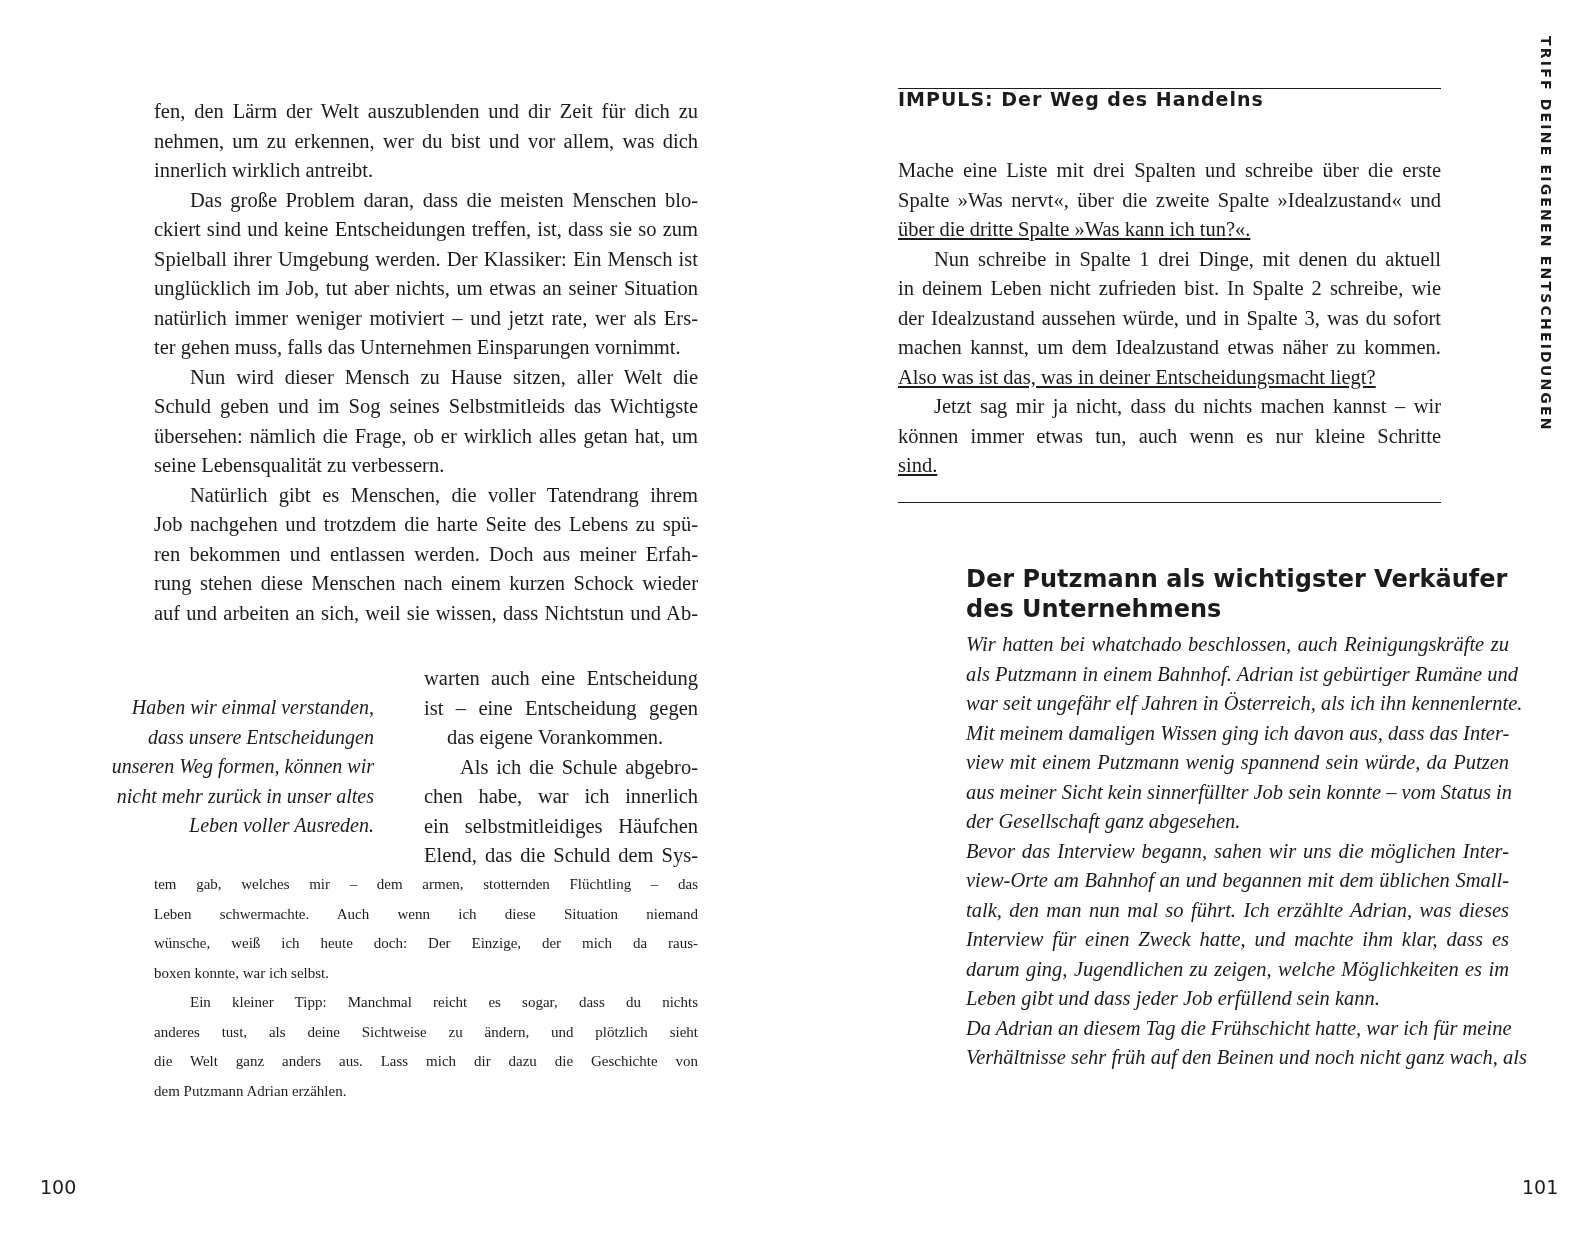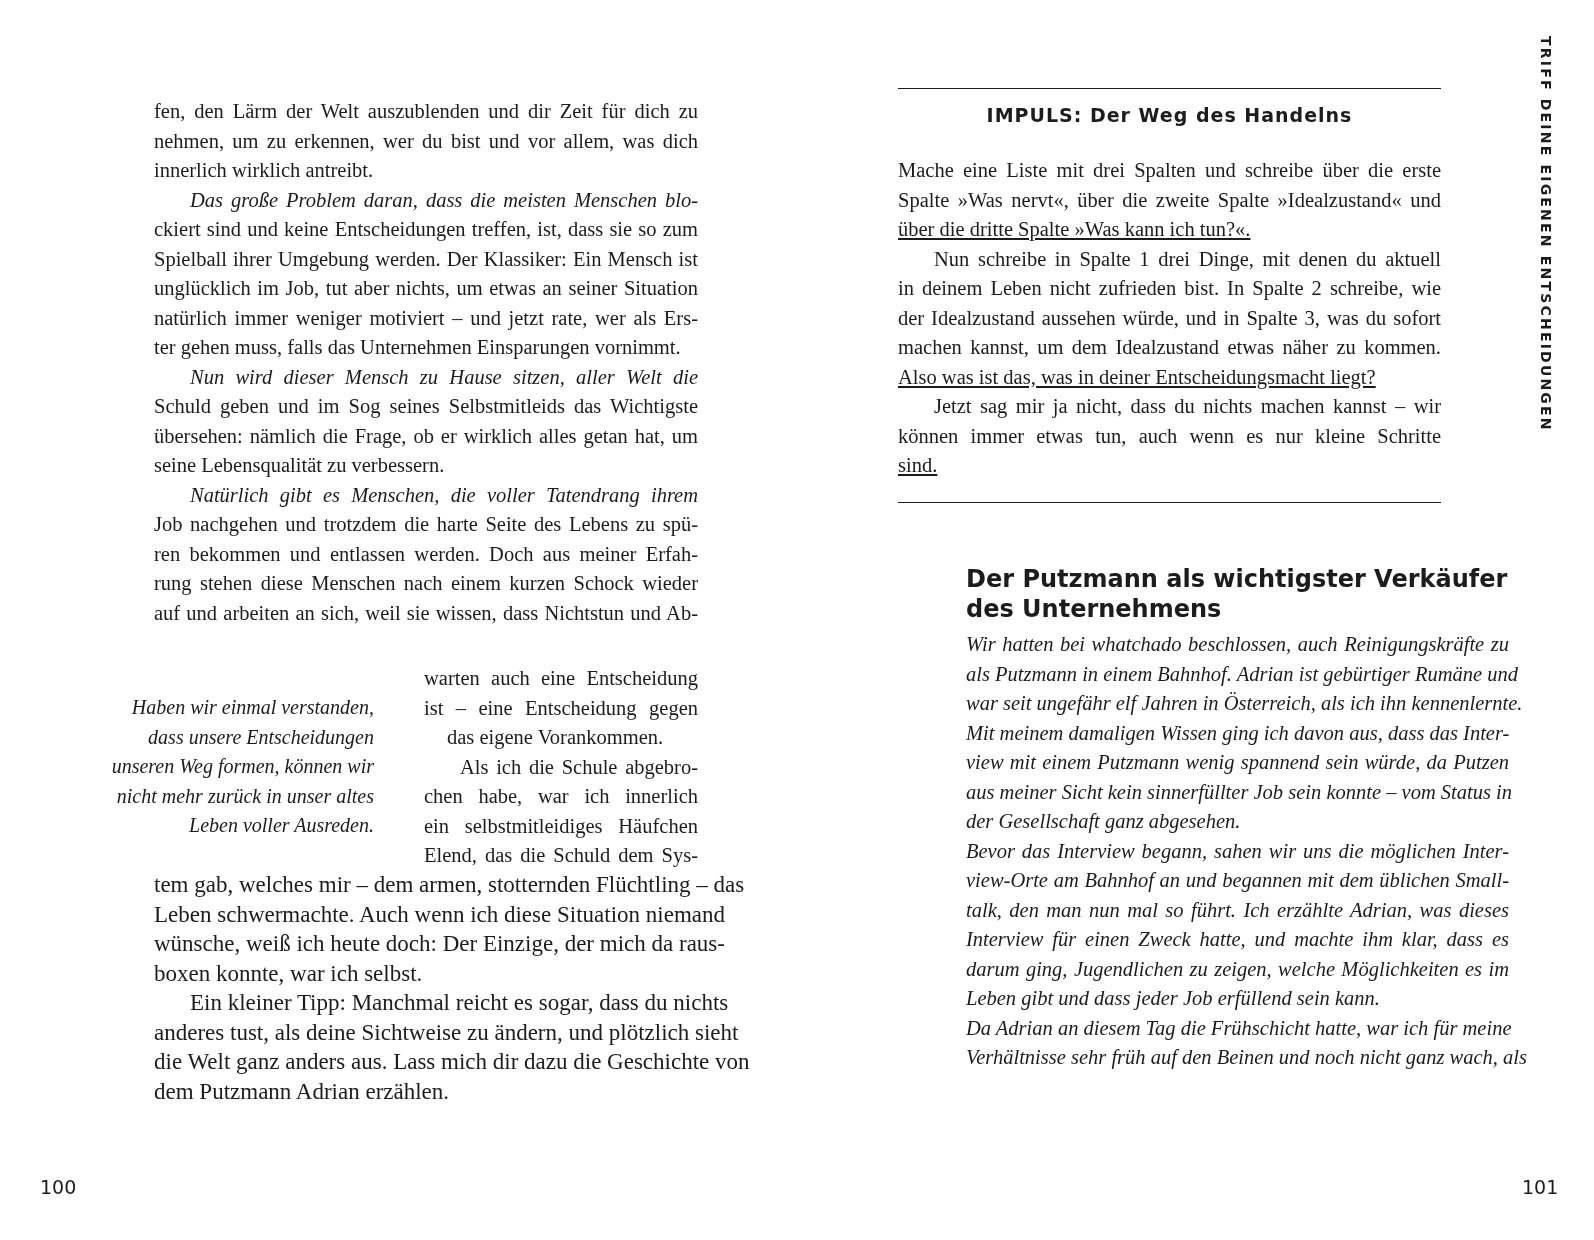--- a/index.html
+++ b/index.html
@@ -3,38 +3,38 @@
 <meta charset="utf-8">
 <style>
   html, body { margin: 0; padding: 0; background: #ffffff; }
   body { width: 1594px; height: 1240px; position: relative; overflow: hidden; color: #1c1c1c; }
   .serif { font-family: "Liberation Serif", "DejaVu Serif", serif; }
   .sans { font-family: "DejaVu Sans", "Liberation Sans", sans-serif; }
 
   #left-body { position: absolute; left: 154px; top: 97px; width: 544px; }
   #left-body .l { height: 29.5px; font-size: 20.5px; line-height: 29.5px; white-space: nowrap; text-align: justify; text-align-last: justify; }
   #left-body .l.last { text-align-last: left; }
-  #left-body .l.indent { padding-left: 36px; font-style: italic; }
+  #left-body .l.indent { padding-left: 36px; }
 
   #narrow { position: absolute; left: 424px; top: 664px; width: 274px; }
   #narrow .l { height: 29.5px; font-size: 20.5px; line-height: 29.5px; white-space: nowrap; text-align: justify; text-align-last: justify; }
   #narrow .l.last { text-align-last: left; margin-left: 23px; }
   #narrow .l.indent { padding-left: 36px; }
 
   #pullquote { position: absolute; left: 90px; top: 693px; width: 284px; text-align: right; font-style: italic; }
   #pullquote .l { height: 29.5px; font-size: 20px; line-height: 29.5px; white-space: nowrap; }
 
   #left-bottom { position: absolute; left: 154px; top: 870px; width: 544px; }
-  #left-bottom .l { height: 29.5px; font-size: 23px; line-height: 29.5px; white-space: nowrap; text-align: justify; text-align-last: justify; }
+  #left-bottom .l { height: 29.5px; font-size: 15px; line-height: 29.5px; white-space: nowrap; text-align: justify; text-align-last: justify; }
   #left-bottom .l.last { text-align-last: left; }
   #left-bottom .l.indent { padding-left: 36px; }
 
   .rule { position: absolute; left: 898px; width: 543px; height: 0; border-top: 1.5px solid #1c1c1c; }
 
-  #impuls-title { position: absolute; left: 898px; width: 543px; top: 104px; text-align: center; font-size: 19px; font-weight: bold; letter-spacing: 1px; }
+  #impuls-title { position: absolute; left: 898px; width: 543px; top: 88px; text-align: left; font-size: 19px; font-weight: bold; letter-spacing: 1px; }
 
   #impuls-body { position: absolute; left: 898px; top: 156px; width: 543px; }
   #impuls-body .l { height: 29.5px; font-size: 20.5px; line-height: 29.5px; white-space: nowrap; text-align: justify; text-align-last: justify; }
   #impuls-body .l.last { text-align-last: left; text-decoration: underline; }
   #impuls-body .l.indent { padding-left: 36px; }
 
   #story-heading { position: absolute; left: 966px; top: 564px; font-size: 24px; font-weight: bold; line-height: 30px; }
   #story-body { position: absolute; left: 966px; top: 630px; width: 543px; font-style: italic; }
   #story-body .l { height: 29.5px; font-size: 20.5px; line-height: 29.5px; white-space: nowrap; text-align: justify; text-align-last: justify; }
   #story-body .l.last { text-align-last: left; }

